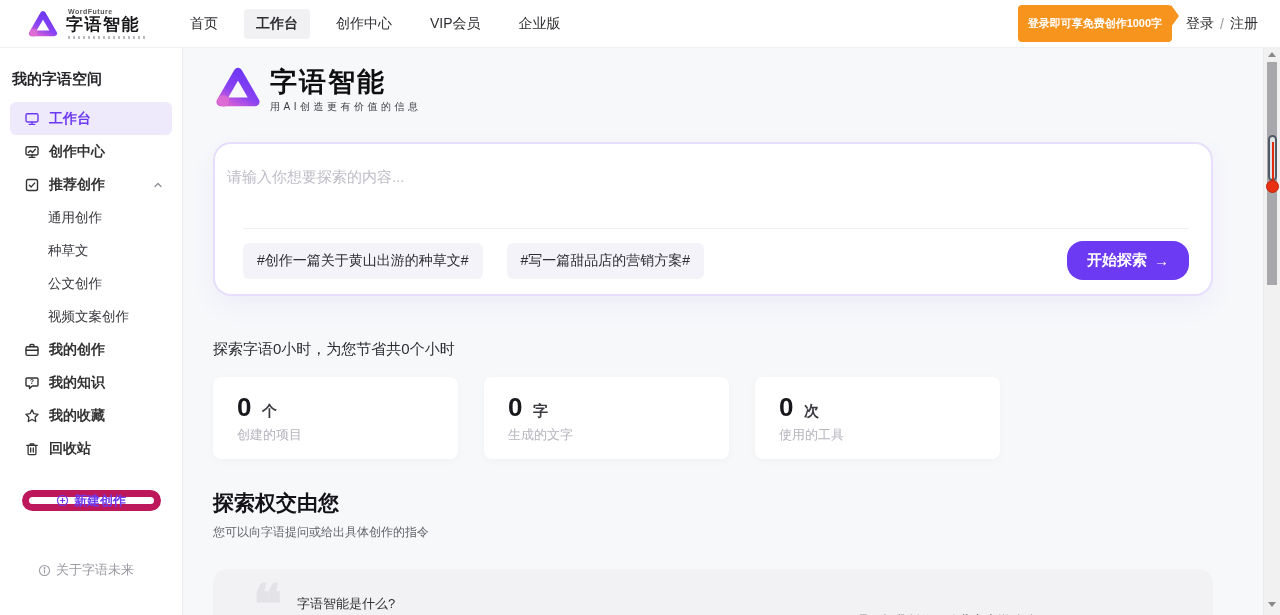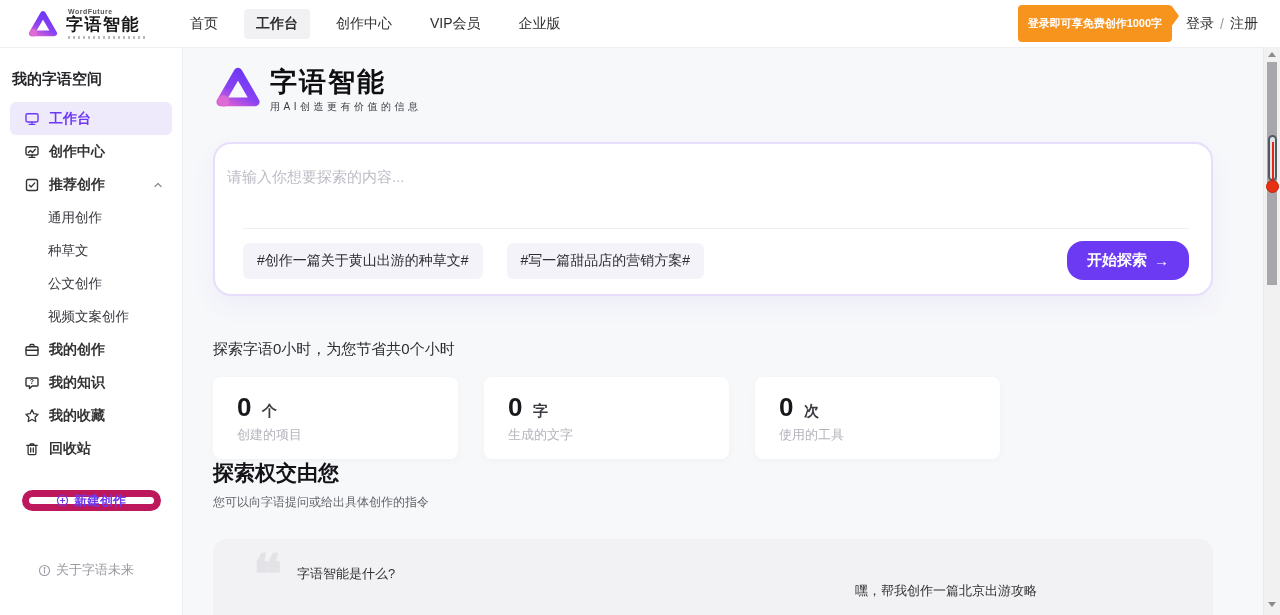--- a/index.html
+++ b/index.html
@@ -74,21 +74,21 @@
     align-items:center; gap:7px; cursor:pointer; font-family:inherit; }
 
   .stats-summary { margin-top:44px; font-size:15px; color:#2b2b30; }
   .stat-cards { display:flex; gap:26px; margin-top:18px; }
   .stat-card { width:245px; height:82px; background:#fff; border-radius:8px;
     padding:15px 24px; box-shadow:0 2px 8px rgba(20,20,40,.03); }
   .stat-value { font-size:26px; font-weight:800; color:#17171c; }
   .stat-unit { font-size:15px; font-weight:600; color:#3a3a40; margin-left:6px; }
   .stat-label { font-size:13px; color:#b4b4bc; margin-top:3px; }
 
-  .explore-title { font-size:21px; font-weight:800; color:#141418; }
+  .explore-title { margin-top:30px; font-size:21px; font-weight:800; color:#141418; }
   .explore-sub { margin-top:7px; font-size:12px; color:#63636a; }
   .quote-card { margin-top:28px; width:1000px; height:120px; background:#f2f2f5;
     border-radius:14px; position:relative; }
   .quote-glyph { position:absolute; left:40px; top:8px; font-size:54px; line-height:1;
     color:#e2e2e7; font-family:"DejaVu Serif",serif; font-weight:bold; }
   .prompt-left { position:absolute; left:84px; top:26px; font-size:13px; color:#333; cursor:pointer; }
   .prompt-right { position:absolute; left:642px; top:43px; font-size:13px; color:#333; cursor:pointer; }
 
   
   .scrollbar { position:fixed; top:47px; right:0; width:17px; height:568px;

